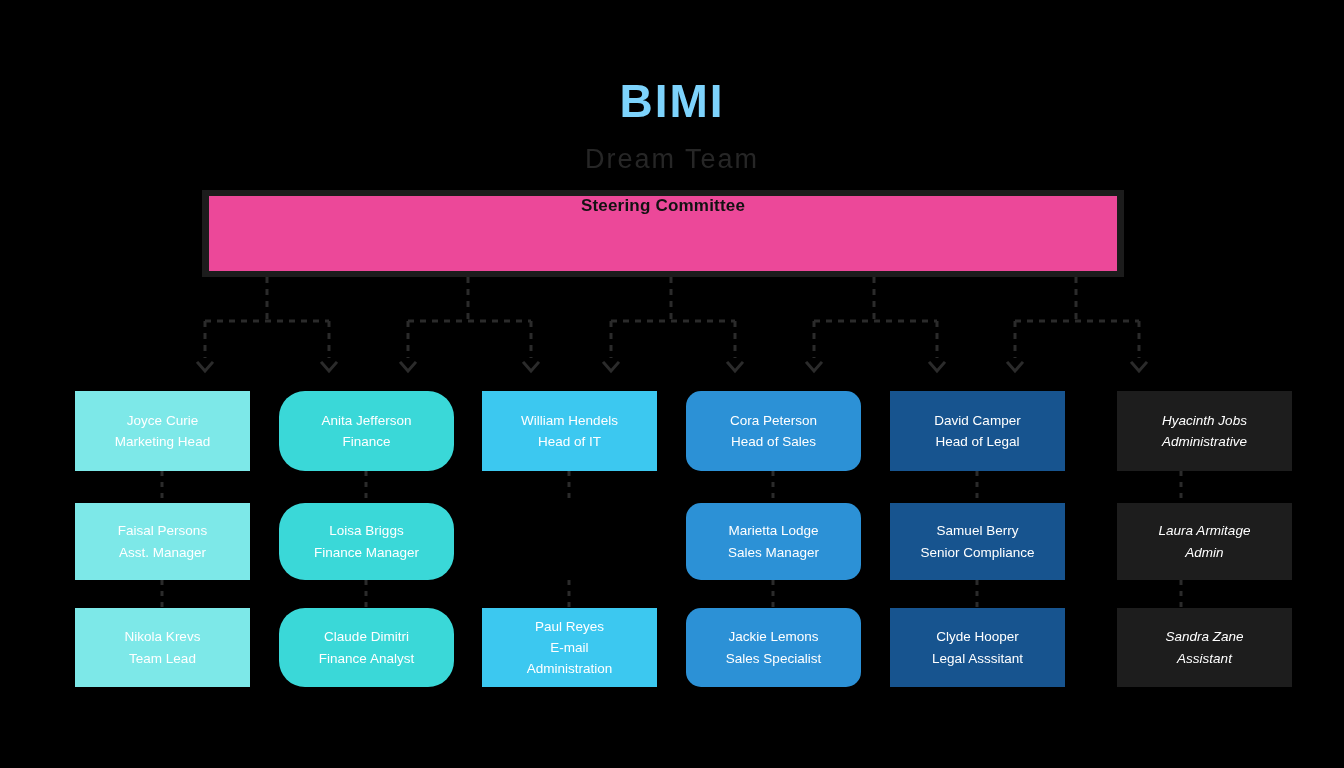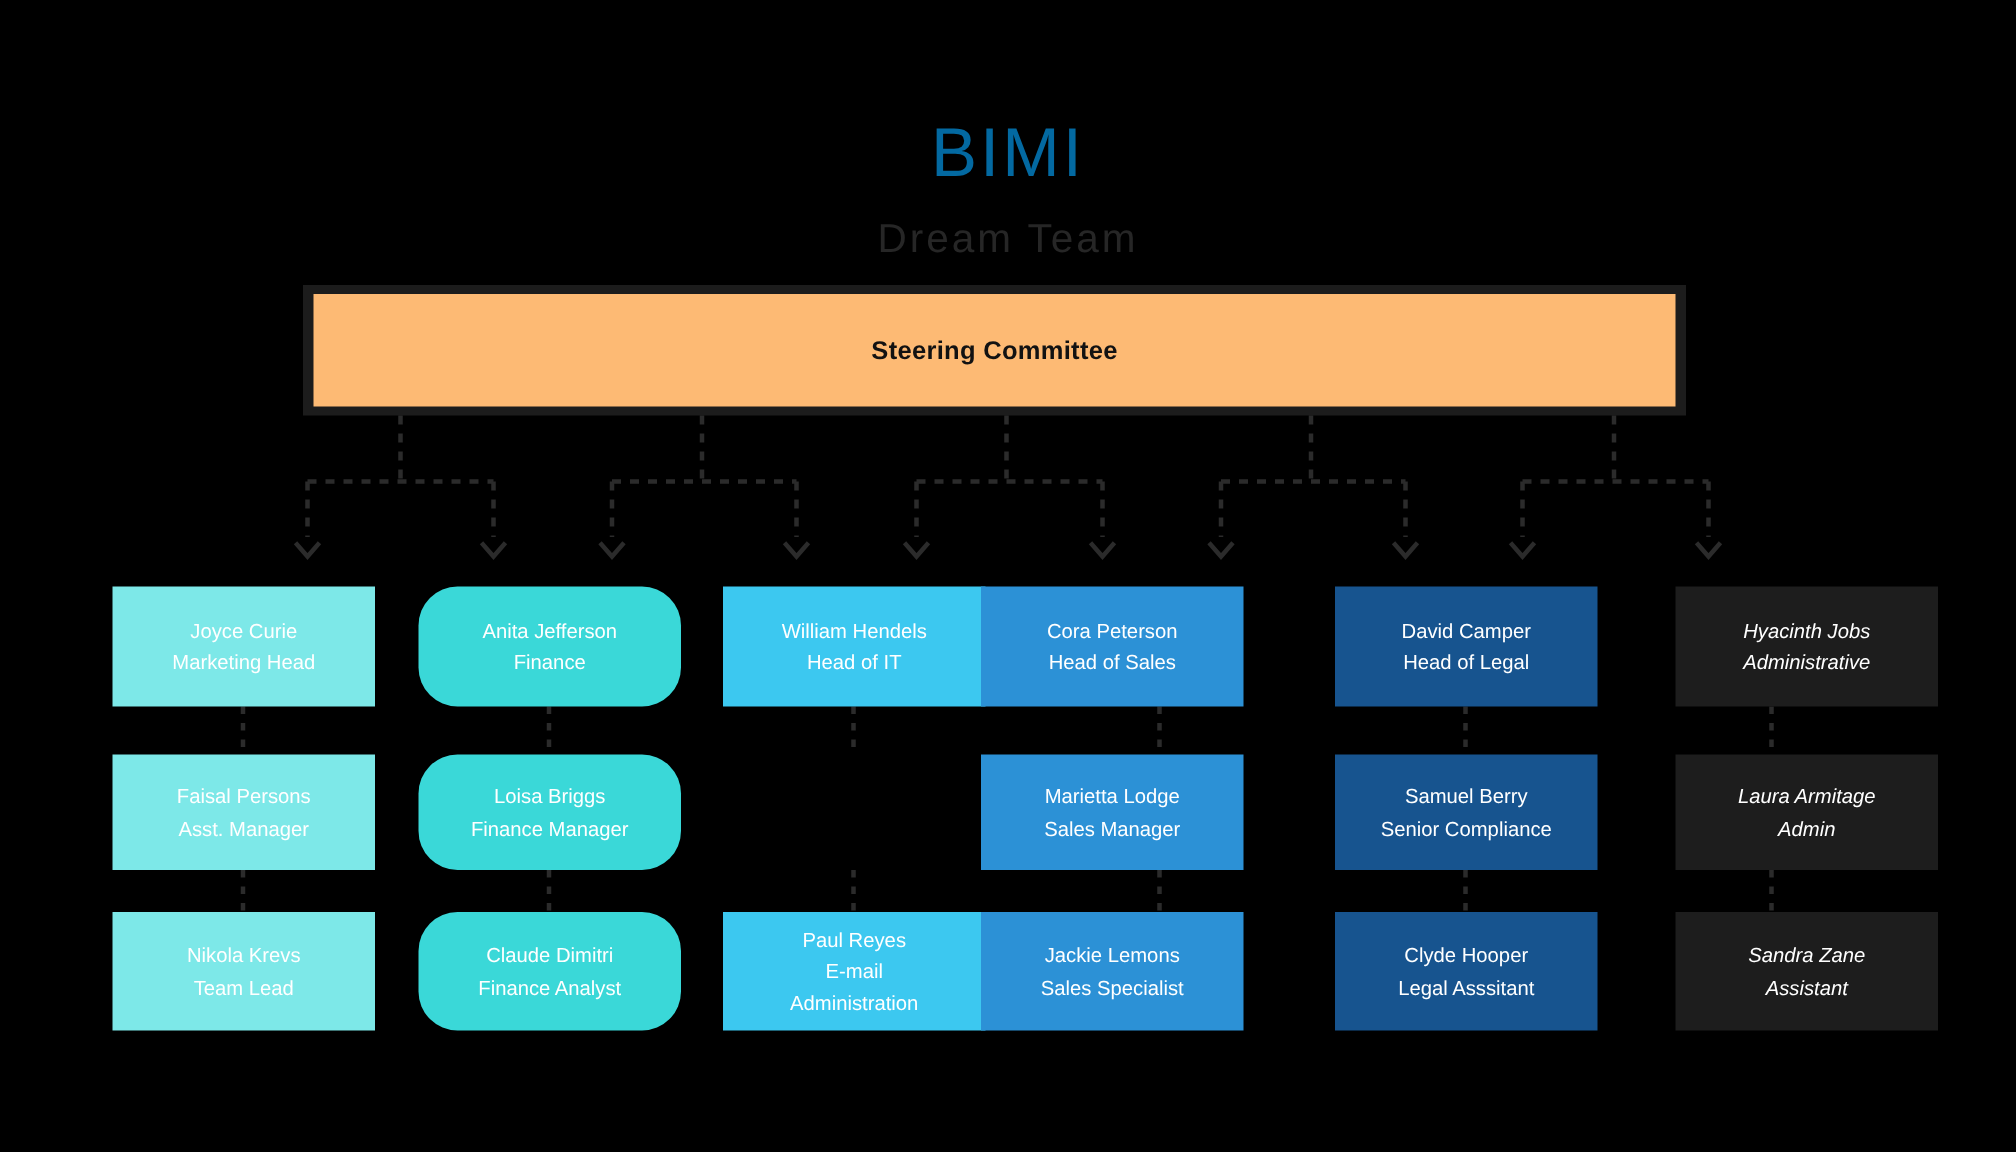--- a/index.html
+++ b/index.html
@@ -8,36 +8,36 @@
     width:1344px; height:768px;
     background:#000000;
     overflow:hidden;
     font-family:"Liberation Sans", sans-serif;
   }
   #stage { position:relative; width:1344px; height:768px; background:#000000; }
 
   
   #title-block { position:absolute; left:0; top:78px; width:1344px; text-align:center; }
   #brand-title {
-    font-size:46px; font-weight:normal; letter-spacing:2px;
-    color:#0369a1; line-height:1.0;
+    font-size:46px; font-weight:bold; letter-spacing:2px;
+    color:#7dd3fc; line-height:1.0;
   }
   #brand-subtitle {
     font-size:27px; font-weight:normal; letter-spacing:2px;
     color:#262626; line-height:1.0; margin-top:22px;
   }
 
   
   #steering-frame {
     position:absolute; left:202px; top:190px; width:922px; height:87px;
     background:#1c1c1c; padding:6px 7px;
   }
   #steering-inner {
-    width:100%; height:100%; background:#fdba74;
-    display:flex; align-items:center; justify-content:center;
+    width:100%; height:100%; background:#ec4899;
+    display:flex; justify-content:center;
   }
   #steering-label {
     font-size:17px; font-weight:bold; color:#121212; letter-spacing:0.2px;
   }
 
   
   #connectors { position:absolute; left:0; top:0; width:1344px; height:768px; pointer-events:none; }
 
   
   #grid { position:absolute; left:0; top:0; width:1344px; height:768px; }
@@ -53,21 +53,21 @@
 
   
   .row-1 { top:391px; height:80px; }
   .row-2 { top:503px; height:77px; }
   .row-3 { top:608px; height:79px; }
 
   
   .col-1 { left:75px;   }
   .col-2 { left:279px;border-radius:26px;  }
   .col-3 { left:482px;  }
-  .col-4 { left:654px;  }
+  .col-4 { left:686px;border-radius:15px;  }
   .col-5 { left:890px;  }
   .col-6 { left:1117px;font-style:italic; }
 </style>
 </head>
 <body>
 
 <div id="stage">
 
   <div id="title-block">
     <div id="brand-title">BIMI</div>

